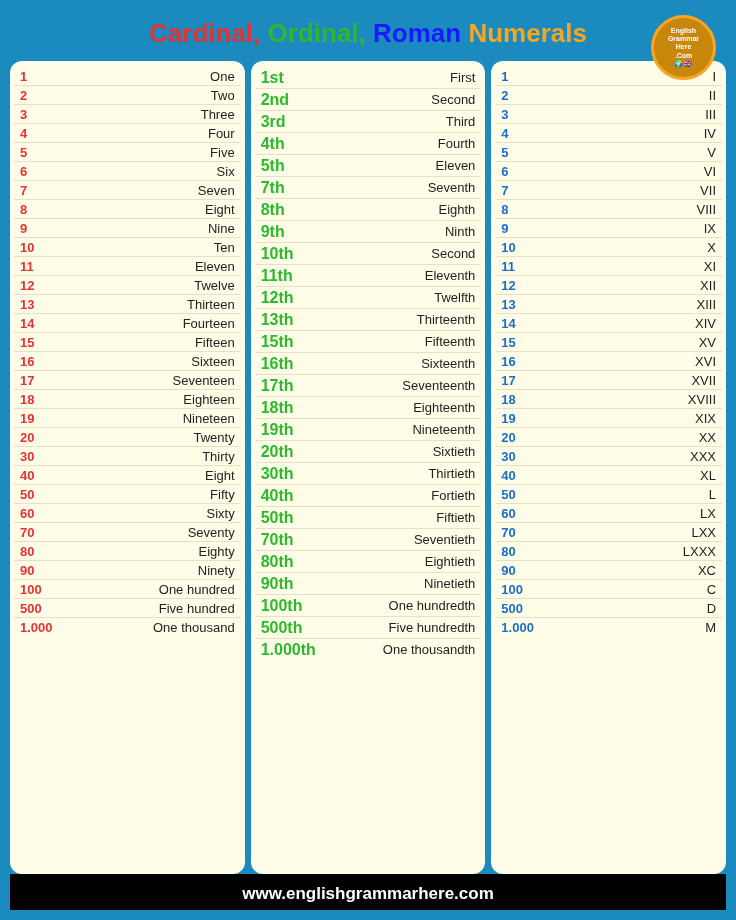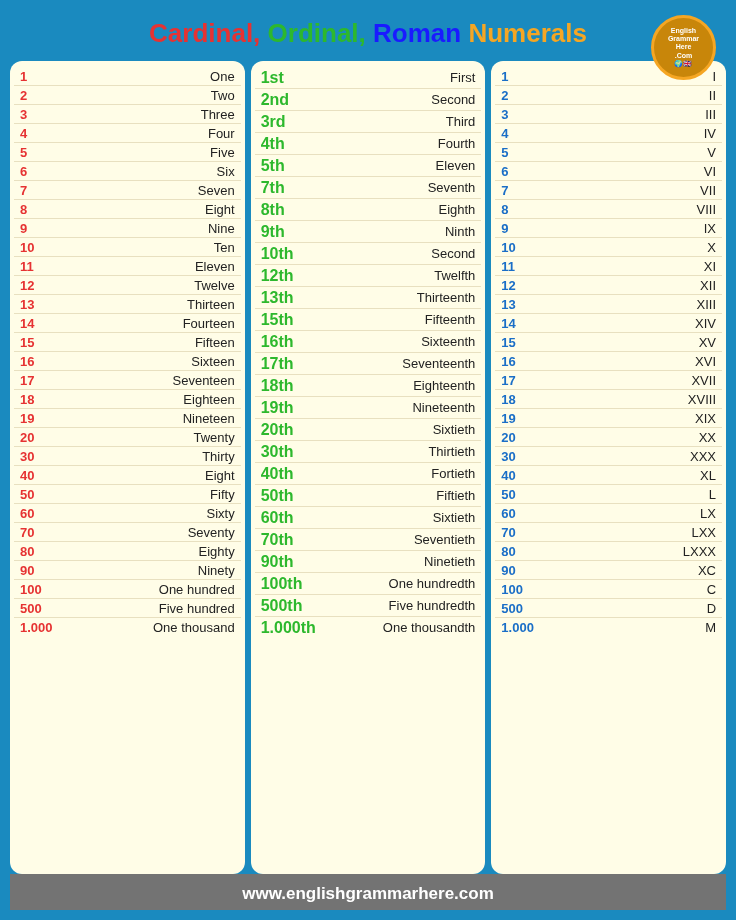--- a/index.html
+++ b/index.html
@@ -100,21 +100,21 @@
       flex: 1;
     }
     .word-roman {
       color: #222;
       font-size: 13px;
       text-align: right;
       min-width: 45px;
     }
     .footer {
       width: 100%;
-      background: #737373;
+      background: #000000;
       text-align: center;
       padding: 10px 0 6px 0;
     }
     .footer-text {
       color: white;
       font-size: 17px;
       font-weight: bold;
     }
     .panel-left .num-red { min-width: 38px; }
     .panel-mid .num-green { min-width: 50px; }
@@ -287,20 +287,24 @@
       </div>
       <div class="panel-row">
         <span class="num-green">9th</span>
         <span class="word-black">Ninth</span>
       </div>
       <div class="panel-row">
         <span class="num-green">10th</span>
         <span class="word-black">Second</span>
       </div>
       <div class="panel-row">
+        <span class="num-green">11th</span>
+        <span class="word-black">Eleventh</span>
+      </div>
+      <div class="panel-row">
         <span class="num-green">12th</span>
         <span class="word-black">Twelfth</span>
       </div>
       <div class="panel-row">
         <span class="num-green">13th</span>
         <span class="word-black">Thirteenth</span>
       </div>
       <div class="panel-row">
         <span class="num-green">15th</span>
         <span class="word-black">Fifteenth</span>
@@ -331,26 +335,26 @@
       </div>
       <div class="panel-row">
         <span class="num-green">40th</span>
         <span class="word-black">Fortieth</span>
       </div>
       <div class="panel-row">
         <span class="num-green">50th</span>
         <span class="word-black">Fiftieth</span>
       </div>
       <div class="panel-row">
-        <span class="num-green">60th</span>
-        <span class="word-black">Sixtieth</span>
-      </div>
-      <div class="panel-row">
         <span class="num-green">70th</span>
         <span class="word-black">Seventieth</span>
+      </div>
+      <div class="panel-row">
+        <span class="num-green">80th</span>
+        <span class="word-black">Eightieth</span>
       </div>
       <div class="panel-row">
         <span class="num-green">90th</span>
         <span class="word-black">Ninetieth</span>
       </div>
       <div class="panel-row">
         <span class="num-green">100th</span>
         <span class="word-black">One hundredth</span>
       </div>
       <div class="panel-row">

